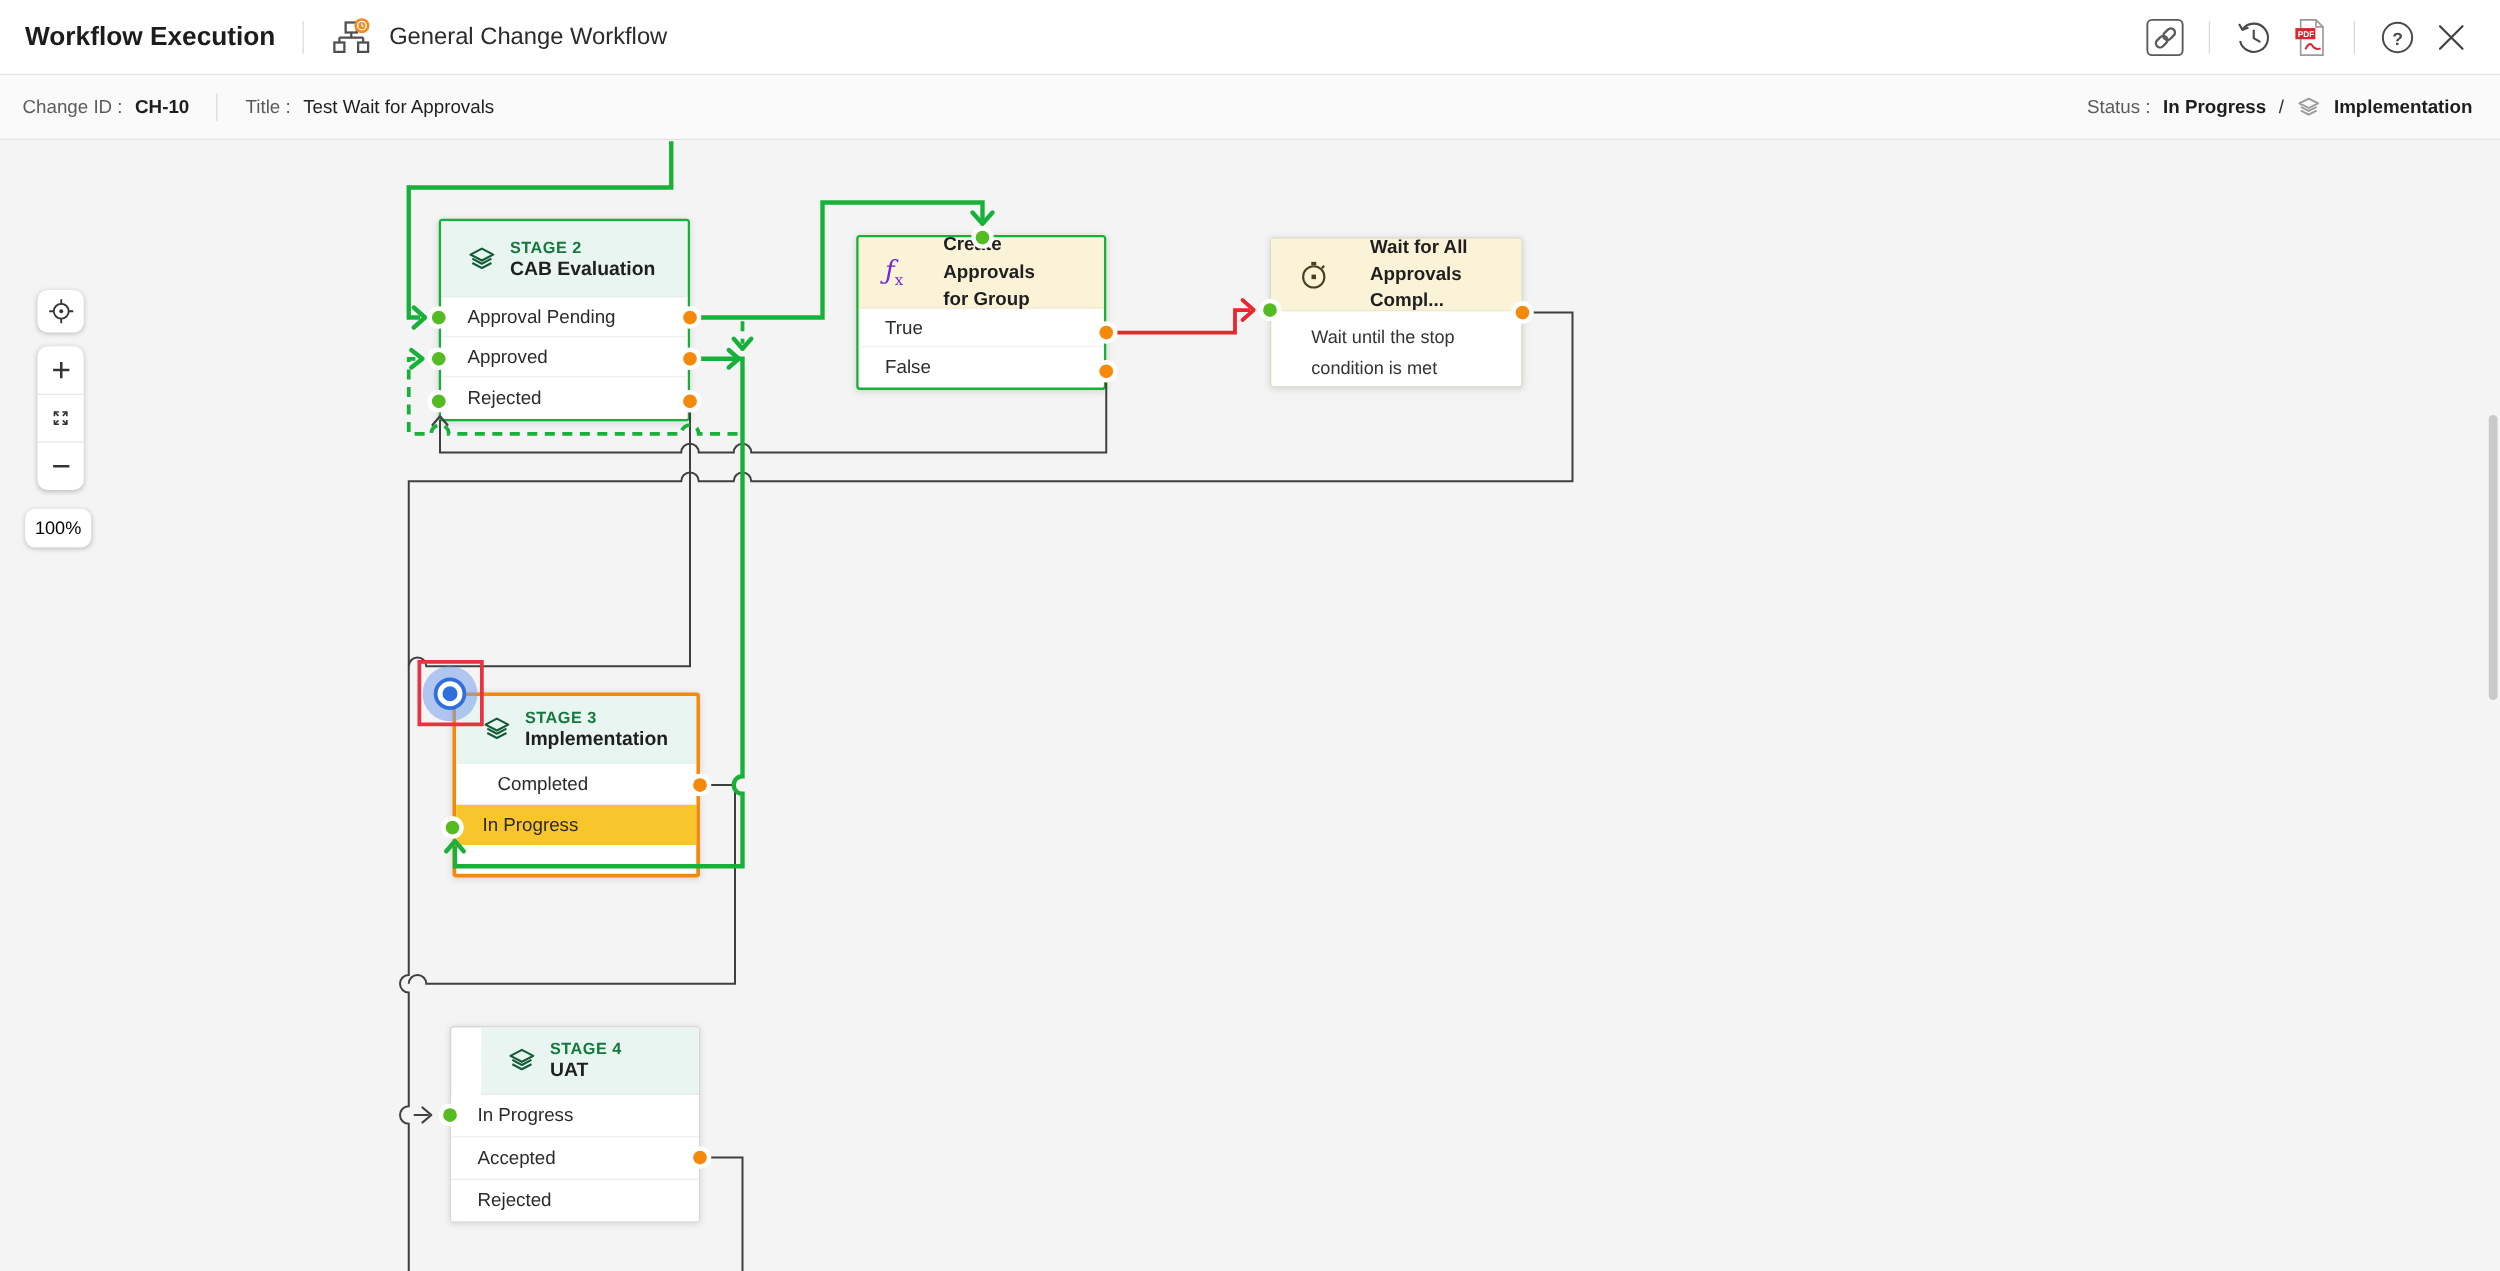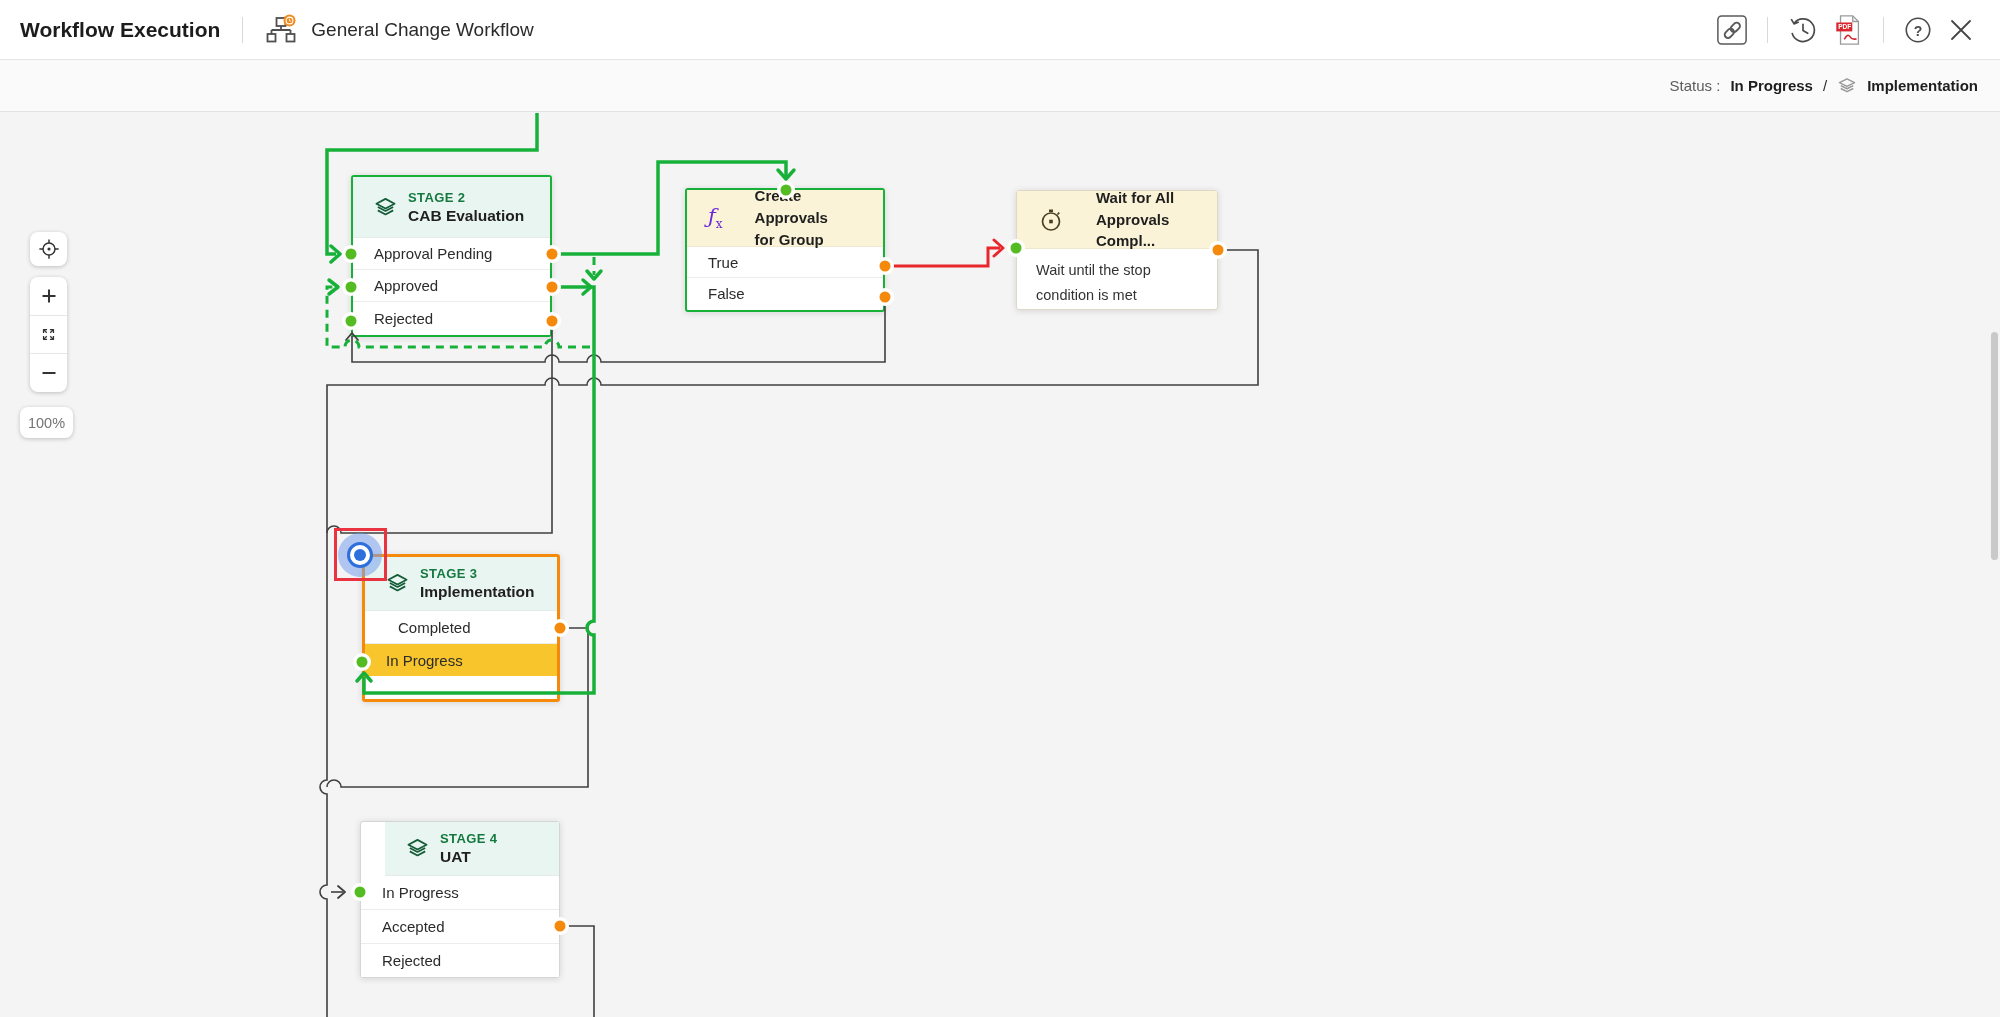--- a/index.html
+++ b/index.html
@@ -43,21 +43,21 @@
   .node-header { display:flex; align-items:center; gap:11px; padding:0 21px; }
   .hdr-teal  { background:var(--stage-header-bg); border-bottom:1px solid #e3ecea; }
   .hdr-cream { background:var(--activity-header-bg); border-bottom:1px solid #efe8cf;gap:32px; }
   .badge-title .stage-badge { font-size:13px; font-weight:700; color:#15793f; letter-spacing:.4px; }
   .badge-title .node-title  { font-size:15.5px; font-weight:700; color:#1f1f1f; margin-top:2px; }
   .node-title-2l { font-size:15px; font-weight:700; color:#1f1f1f; line-height:1.45; }
   .node-row { display:flex; align-items:center; padding-left:21px; font-size:15px; color:#2b2b2b;
               border-bottom:1px solid #ececec; background:#fff; }
   .node-row:last-child { border-bottom:none; }
   .row-active { background:var(--active-row-bg); font-weight:400; }
-  .wait-body { padding:9px 0 0 19px; font-size:14.5px; color:#333; line-height:25px; }
+  .wait-body { padding:9px 0 0 32px; font-size:14.5px; color:#333; line-height:25px; }
   .fx-glyph { font-family:"DejaVu Serif",serif; font-style:italic; font-size:21px; color:#6d28d9; line-height:1; }
   .fx-glyph sub { font-size:12px; font-style:normal; }
 
   
   .select-box { position:absolute; left:334px; top:528px; width:53px; height:53px;
                 border:3.5px solid #ea3340; z-index:6; }
   .bullseye { position:absolute; left:338px; top:533px; width:44px; height:44px; z-index:7;
               border-radius:50%; background:rgba(120,160,235,.55); display:flex; align-items:center; justify-content:center; }
   .bullseye .ring { width:26px; height:26px; border-radius:50%; background:#fff; border:3.5px solid #2f6fdb;
                     display:flex; align-items:center; justify-content:center; }
@@ -65,21 +65,21 @@
 
   
   .tool-card { position:absolute; background:#fff; border-radius:8px; z-index:10;
                box-shadow:0 1px 4px rgba(0,0,0,.22); }
   .locate-card { left:30px; top:232px; width:37px; height:34px; display:flex; align-items:center; justify-content:center; cursor:pointer; }
   .zoom-card { left:30px; top:277px; width:37px; height:115px; display:flex; flex-direction:column; }
   .zoom-cell { flex:1; display:flex; align-items:center; justify-content:center; cursor:pointer;
                border-bottom:1px solid #e6e6e6; font-size:20px; color:#333; }
   .zoom-cell:last-child { border-bottom:none; }
   .pct-card { left:20px; top:407px; width:53px; height:31px; display:flex; align-items:center; justify-content:center;
-              font-size:14.5px; color:#737373; cursor:pointer; }
+              font-size:14.5px; color:#000000; cursor:pointer; }
 
   
   .scroll-thumb { position:absolute; right:2px; top:332px; width:7px; height:228px; background:#c9c9c9;
                   border-radius:4px; z-index:30; cursor:pointer; }
 </style>
 </head>
 <body>
 
 <div class="topbar">
   <span class="app-title">Workflow Execution</span>
@@ -135,20 +135,27 @@
     </span>
     <span class="icon-btn">
       <svg width="26" height="26" viewBox="0 0 26 26">
         <path d="M4 4 L22 22 M22 4 L4 22" stroke="#444" stroke-width="1.8" stroke-linecap="round"></path>
       </svg>
     </span>
   </div>
 </div>
 
 <div class="infobar">
+  <div class="info-left">
+    <span class="lbl">Change ID :</span>
+    <span class="val">CH-10</span>
+    <span class="vdiv"></span>
+    <span class="lbl">Title :</span>
+    <span class="val" style="font-weight:500;">Test Wait for Approvals</span>
+  </div>
   <div class="info-right">
     <span class="lbl">Status :</span>
     <span class="val" style="font-weight:700;">In Progress</span>
     <span class="lbl" style="color:#2b2b2b;">/</span>
     <span style="display:flex;">
       <svg width="20" height="20" viewBox="0 0 24 24" fill="none" stroke="#9a9a9a" stroke-width="1.8" stroke-linejoin="round">
         <path d="M12 3.5 L21 8 12 12.5 3 8 Z"></path>
           <path d="M4.5 11.5 12 15.3 19.5 11.5"></path>
           <path d="M4.5 15 12 18.8 19.5 15"></path>
       </svg>

